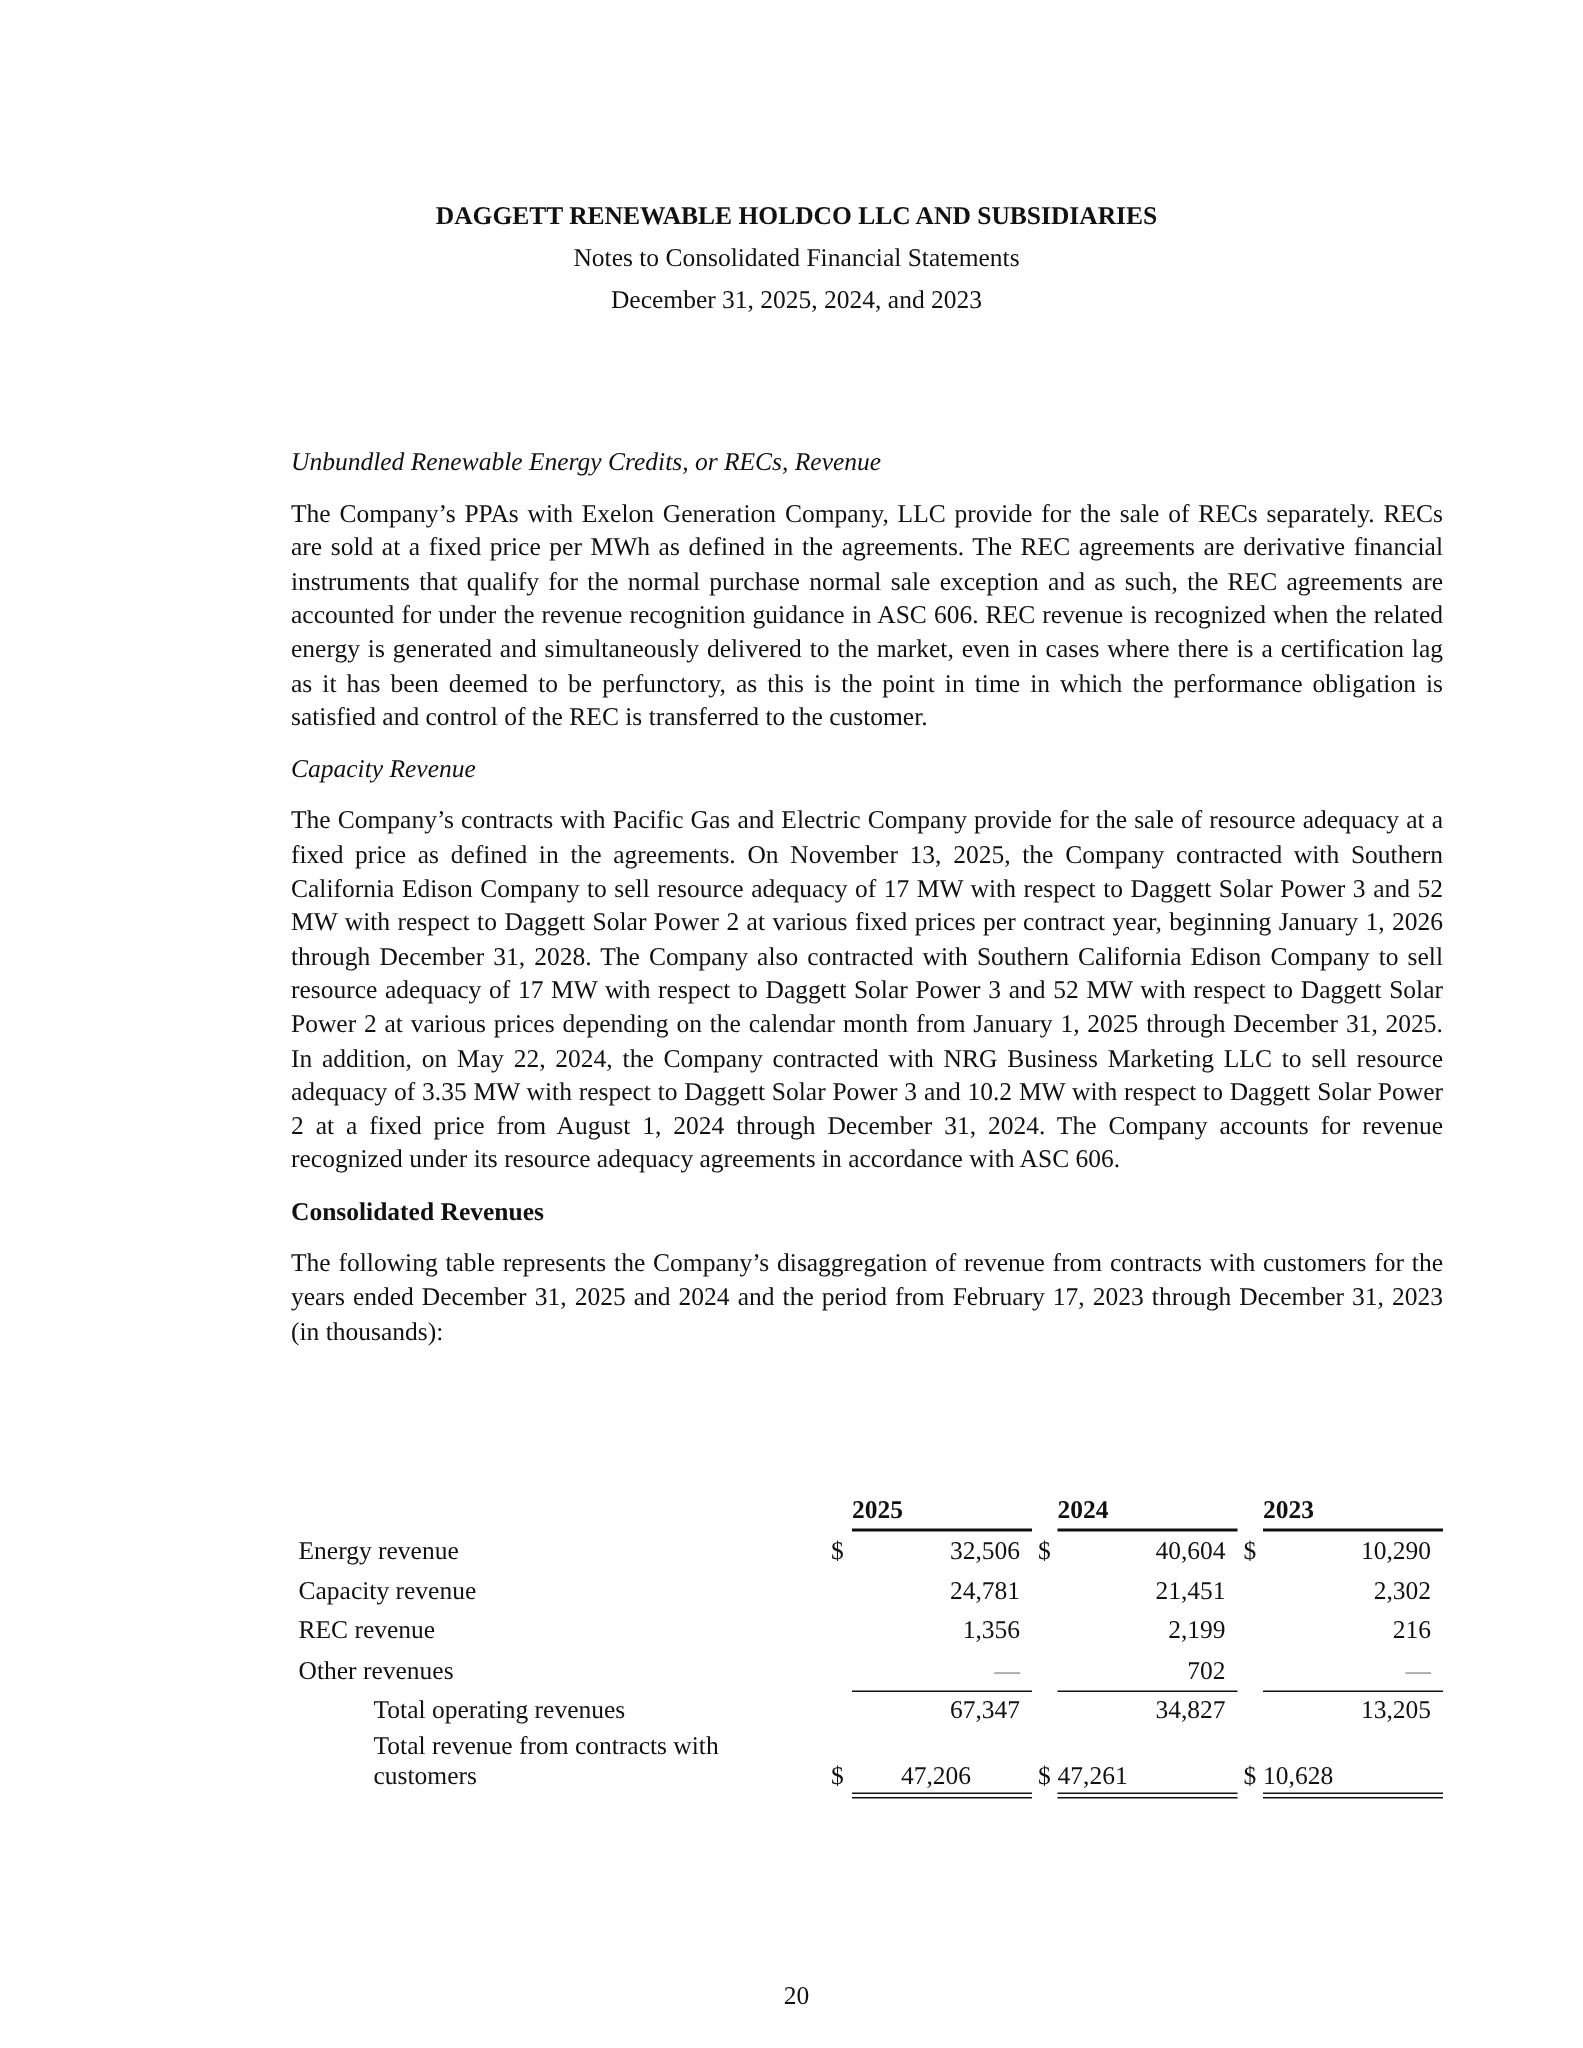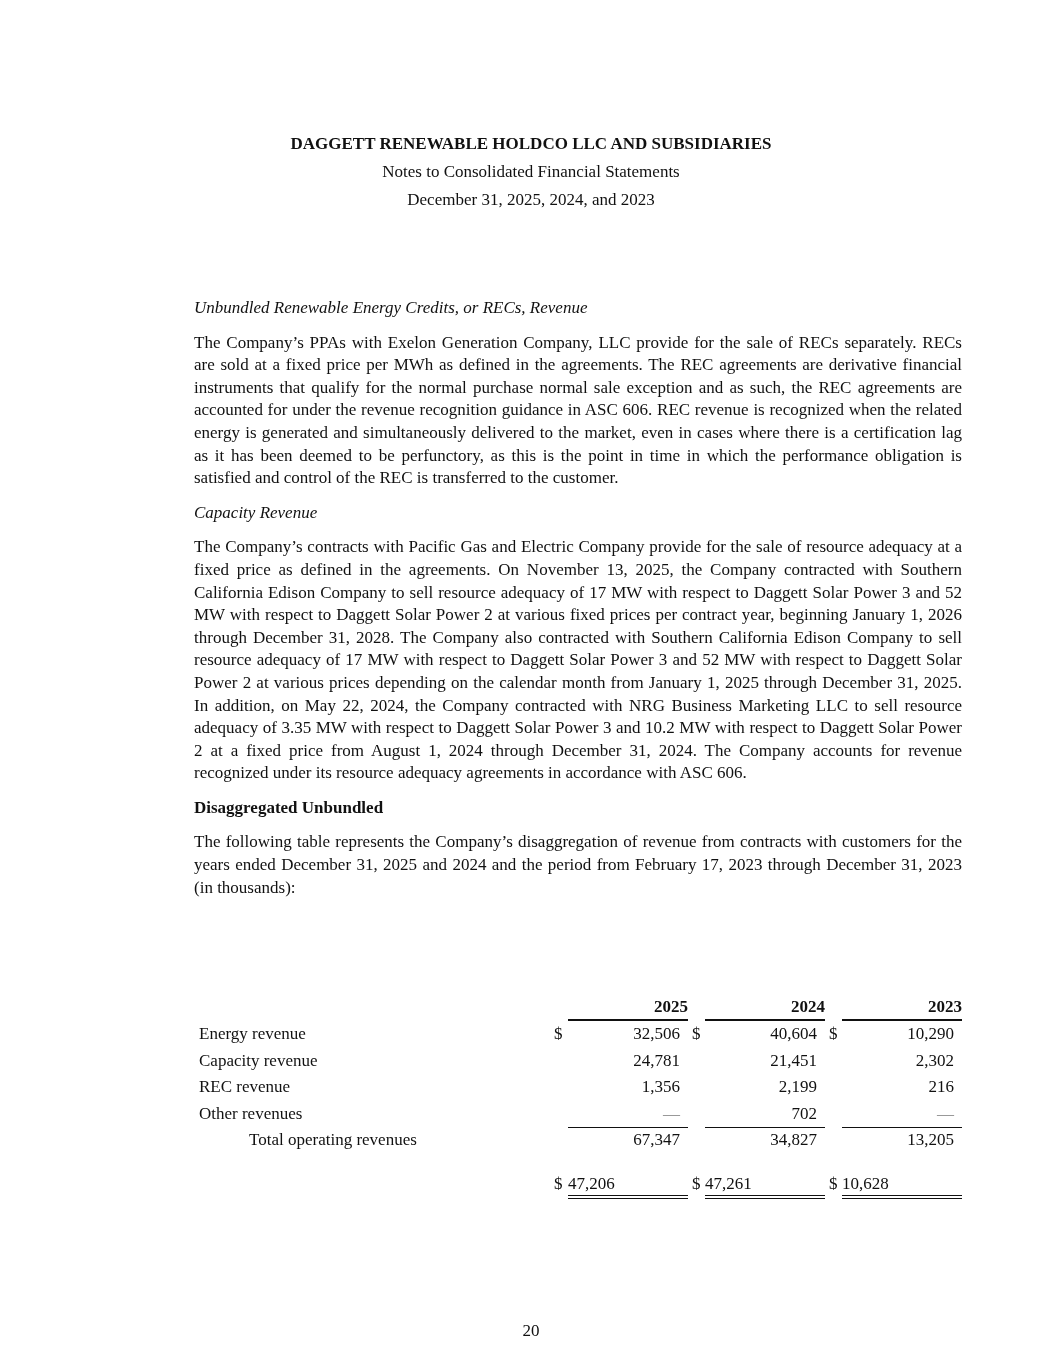--- a/index.html
+++ b/index.html
@@ -82,32 +82,32 @@
     }
     .tbl-row .val {
       position: absolute;
       top: 0;
       line-height: 26.6px;
       text-align: right;
     }
     .hdr {
       position: absolute;
       top: 0;
-      text-align: right;
+      text-align: left;
       font-weight: bold;
       line-height: 24px;
       border-bottom: 2px solid #111;
     }
     .col1 { left: 374px; width: 120px; }
     .col2 { left: 511px; width: 120px; }
     .col3 { left: 648px; width: 120px; }
     .d1 { left: 360px; }
     .d2 { left: 498px; }
     .d3 { left: 635px; }
-    .v1 { left: 374px; width: 112px; }
+    .v1 { left: 374px; width: 112px; text-align: center; }
     .v2 { left: 511px; width: 112px; }
     .v3 { left: 648px; width: 112px; }
     .v-paren.v1 { width: 119px; }
     .v-paren.v2 { width: 119px; }
     .v-paren.v3 { width: 119px; }
     .rule {
       position: absolute;
       height: 0;
       border-top: 1.5px solid #111;
     }
@@ -153,21 +153,21 @@
   <div class="dates">December 31, 2025, 2024, and 2023</div>
 </div>
 
 <div class="content">
   <div class="section-heading-italic">Unbundled Renewable Energy Credits, or RECs, Revenue</div>
   <p class="body">The Company’s PPAs with Exelon Generation Company, LLC provide for the sale of RECs separately. RECs are sold at a fixed price per MWh as defined in the agreements. The REC agreements are derivative financial instruments that qualify for the normal purchase normal sale exception and as such, the REC agreements are accounted for under the revenue recognition guidance in ASC 606. REC revenue is recognized when the related energy is generated and simultaneously delivered to the market, even in cases where there is a certification lag as it has been deemed to be perfunctory, as this is the point in time in which the performance obligation is satisfied and control of the REC is transferred to the customer.</p>
 
   <div class="section-heading-italic">Capacity Revenue</div>
   <p class="body">The Company’s contracts with Pacific Gas and Electric Company provide for the sale of resource adequacy at a fixed price as defined in the agreements. On November 13, 2025, the Company contracted with Southern California Edison Company to sell resource adequacy of 17 MW with respect to Daggett Solar Power 3 and 52 MW with respect to Daggett Solar Power 2 at various fixed prices per contract year, beginning January 1, 2026 through December 31, 2028. The Company also contracted with Southern California Edison Company to sell resource adequacy of 17 MW with respect to Daggett Solar Power 3 and 52 MW with respect to Daggett Solar Power 2 at various prices depending on the calendar month from January 1, 2025 through December 31, 2025. In addition, on May 22, 2024, the Company contracted with NRG Business Marketing LLC to sell resource adequacy of 3.35 MW with respect to Daggett Solar Power 3 and 10.2 MW with respect to Daggett Solar Power 2 at a fixed price from August 1, 2024 through December 31, 2024. The Company accounts for revenue recognized under its resource adequacy agreements in accordance with ASC 606.</p>
 
-  <div class="section-heading-bold">Disaggregated Unbundled</div>
+  <div class="section-heading-bold">Consolidated Revenues</div>
   <p class="body">The following table represents the Company’s disaggregation of revenue from contracts with customers for the years ended December 31, 2025 and 2024 and the period from February 17, 2023 through December 31, 2023 (in thousands):</p>
 </div>
 
 <div class="fin-table">
 
   <div class="tbl-row" style="height:26px;">
     <div class="hdr col1">2025</div>
     <div class="hdr col2">2024</div>
     <div class="hdr col3">2023</div>
   </div>
@@ -208,20 +208,24 @@
 
   <div class="tbl-row" style="height:27px;">
     <span class="label indent">Total operating revenues</span>
     <span class="val v1">67,347</span>
     <span class="val v2">34,827</span>
     <span class="val v3">13,205</span>
   </div>
 
 
   <div class="last-row">
+    <span class="label">
+      <span>Total revenue from contracts with</span><br>
+      <span>customers</span>
+    </span>
     <span class="dollar d1">$</span>
     <span class="val v1">47,206</span>
     <span class="dollar d2">$</span>
     <span class="val v2">47,261</span>
     <span class="dollar d3">$</span>
     <span class="val v3">10,628</span>
     <div class="rule double r1" style="top:41px;"></div>
     <div class="rule double r2" style="top:41px;"></div>
     <div class="rule double r3" style="top:41px;"></div>
   </div>

